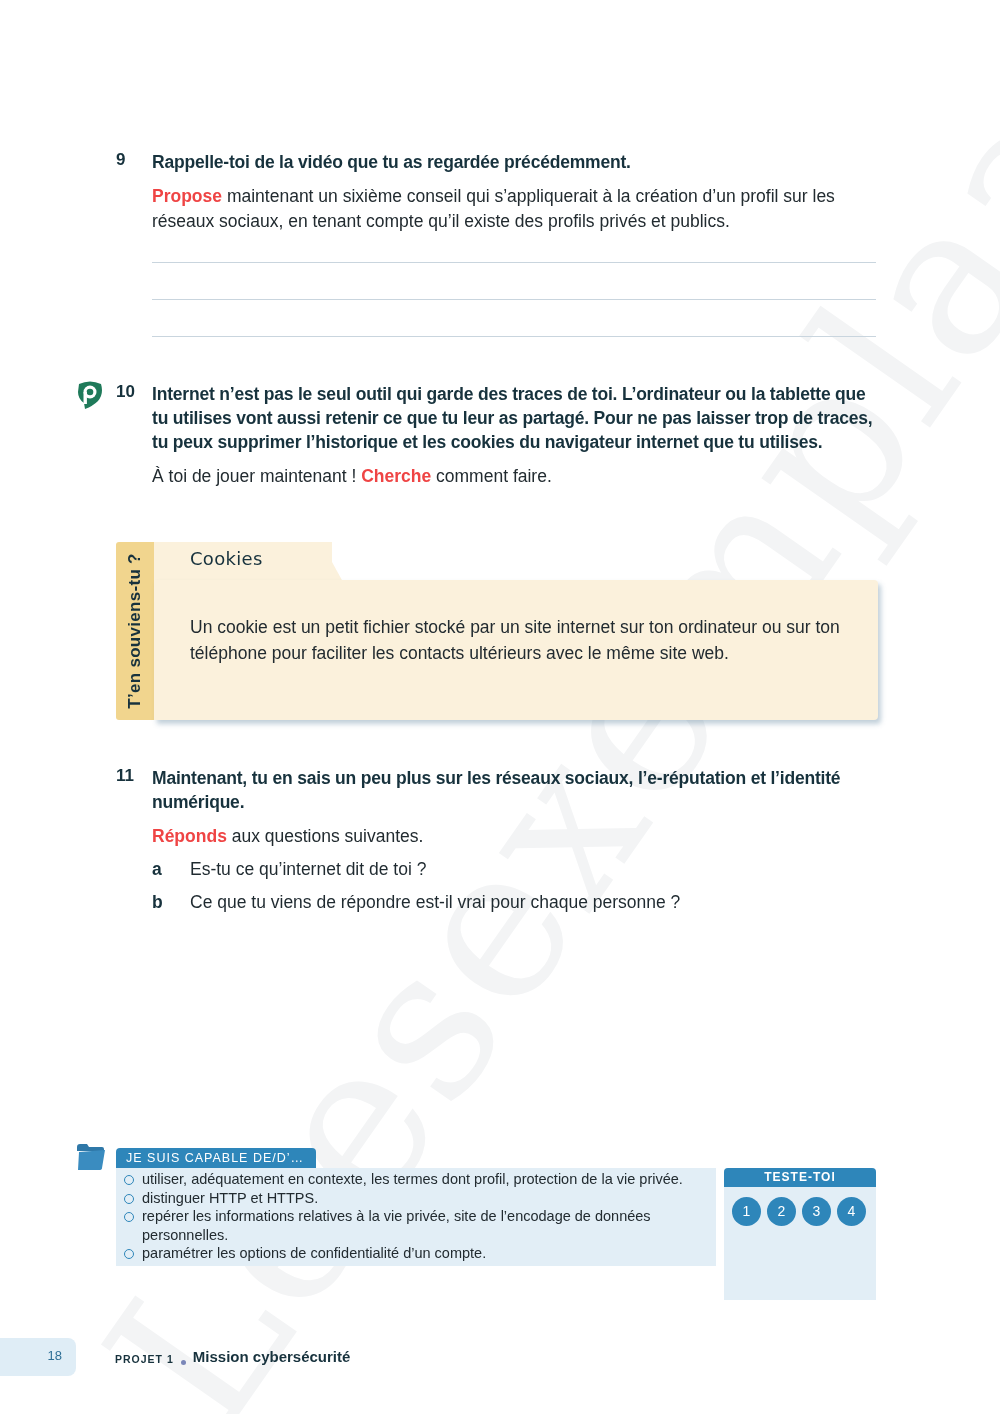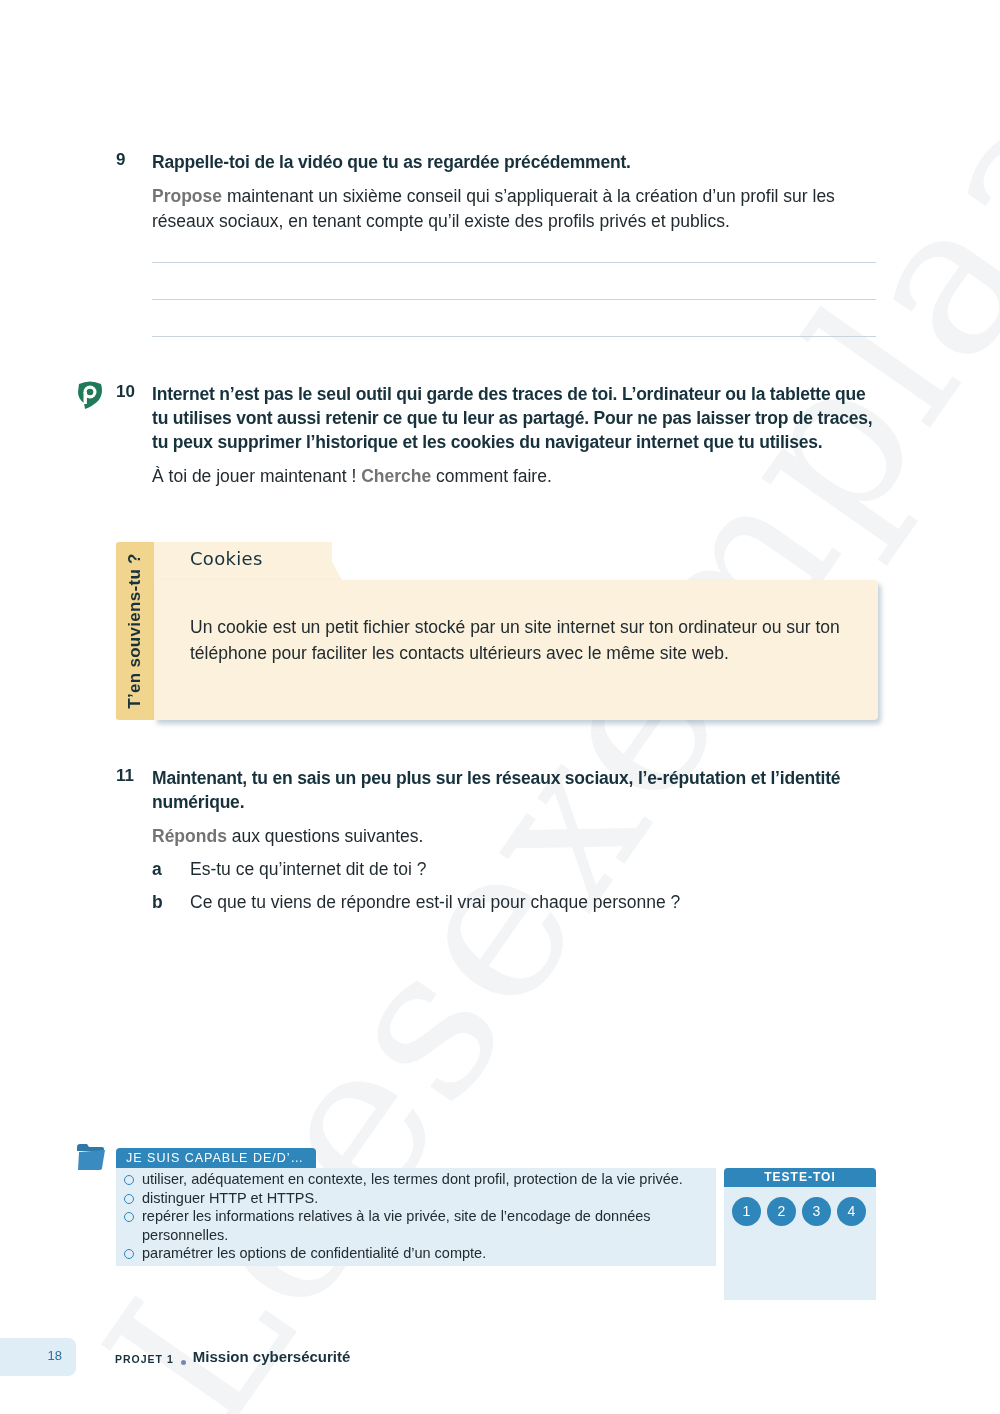--- a/index.html
+++ b/index.html
@@ -8,21 +8,21 @@
 
   .watermark { position: absolute; left: 60px; top: 1330px; transform-origin: 0 0; transform: rotate(-55deg);
     font-family: "DejaVu Serif", serif; font-size: 210px; color: #f3f4f5; white-space: nowrap; letter-spacing: 4px;
     pointer-events: none; z-index: 0; }
 
   .ex { position: absolute; left: 116px; width: 770px; z-index: 2; }
   .num { position: absolute; left: 0; top: 0; font-weight: bold; font-size: 17px; color: #17323d; }
   .qbody { margin-left: 36px; }
   .lead { font-weight: bold; font-size: 17.5px; color: #17323d; line-height: 24px; letter-spacing: -0.2px; }
   .txt { font-size: 17.5px; line-height: 25px; color: #222b30; margin-top: 10px; }
-  .txt b { color: #737373; }
+  .txt b { color: #ef4444; }
 
   .ruled { margin-top: 28px; }
   .ruled .line { height: 1px; background: #c9d5de; margin-bottom: 36px; width: 724px; }
 
   .p-icon { position: absolute; left: 76px; top: 380px; width: 28px; height: 30px; z-index: 2; }
 
   
   .callout { position: absolute; left: 116px; top: 542px; width: 762px; height: 178px; z-index: 2; }
   .callout .side { position: absolute; left: 0; top: 0; width: 38px; height: 178px; background: #f1d58e; border-radius: 3px 0 0 3px; }
   .callout .side span { position: absolute; left: 50%; top: 50%; transform: translate(-50%,-50%) rotate(-90deg);

